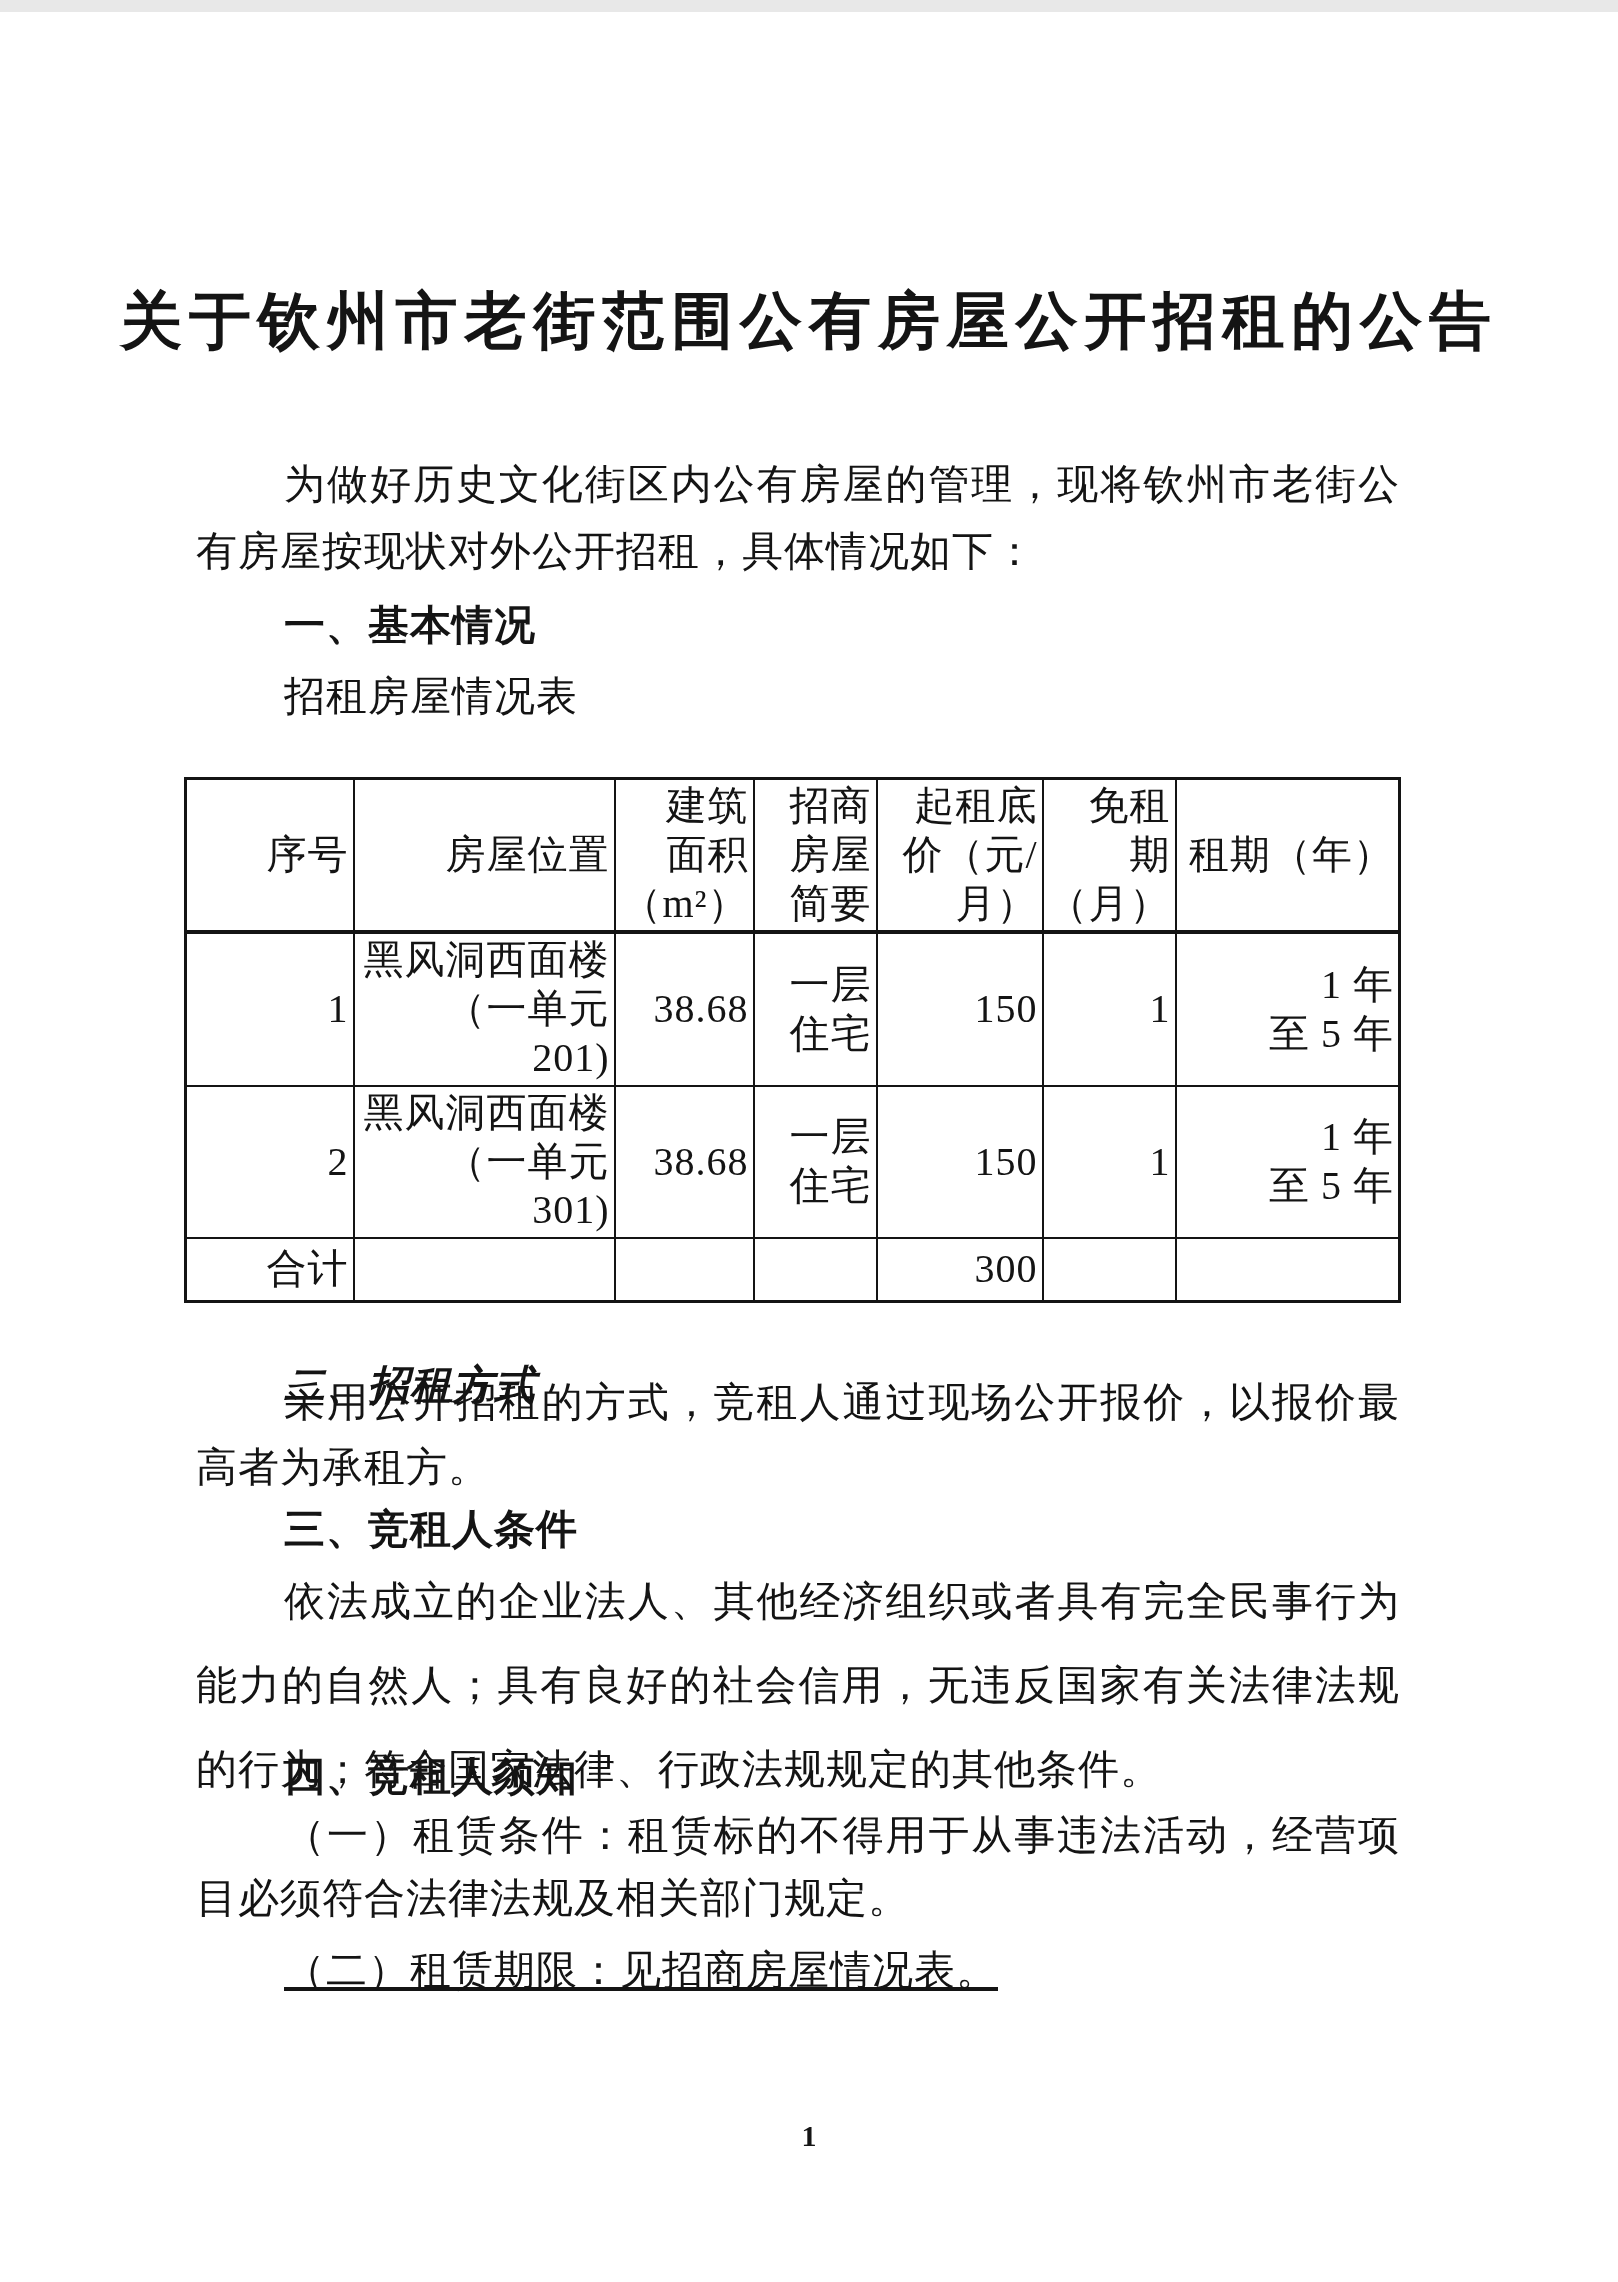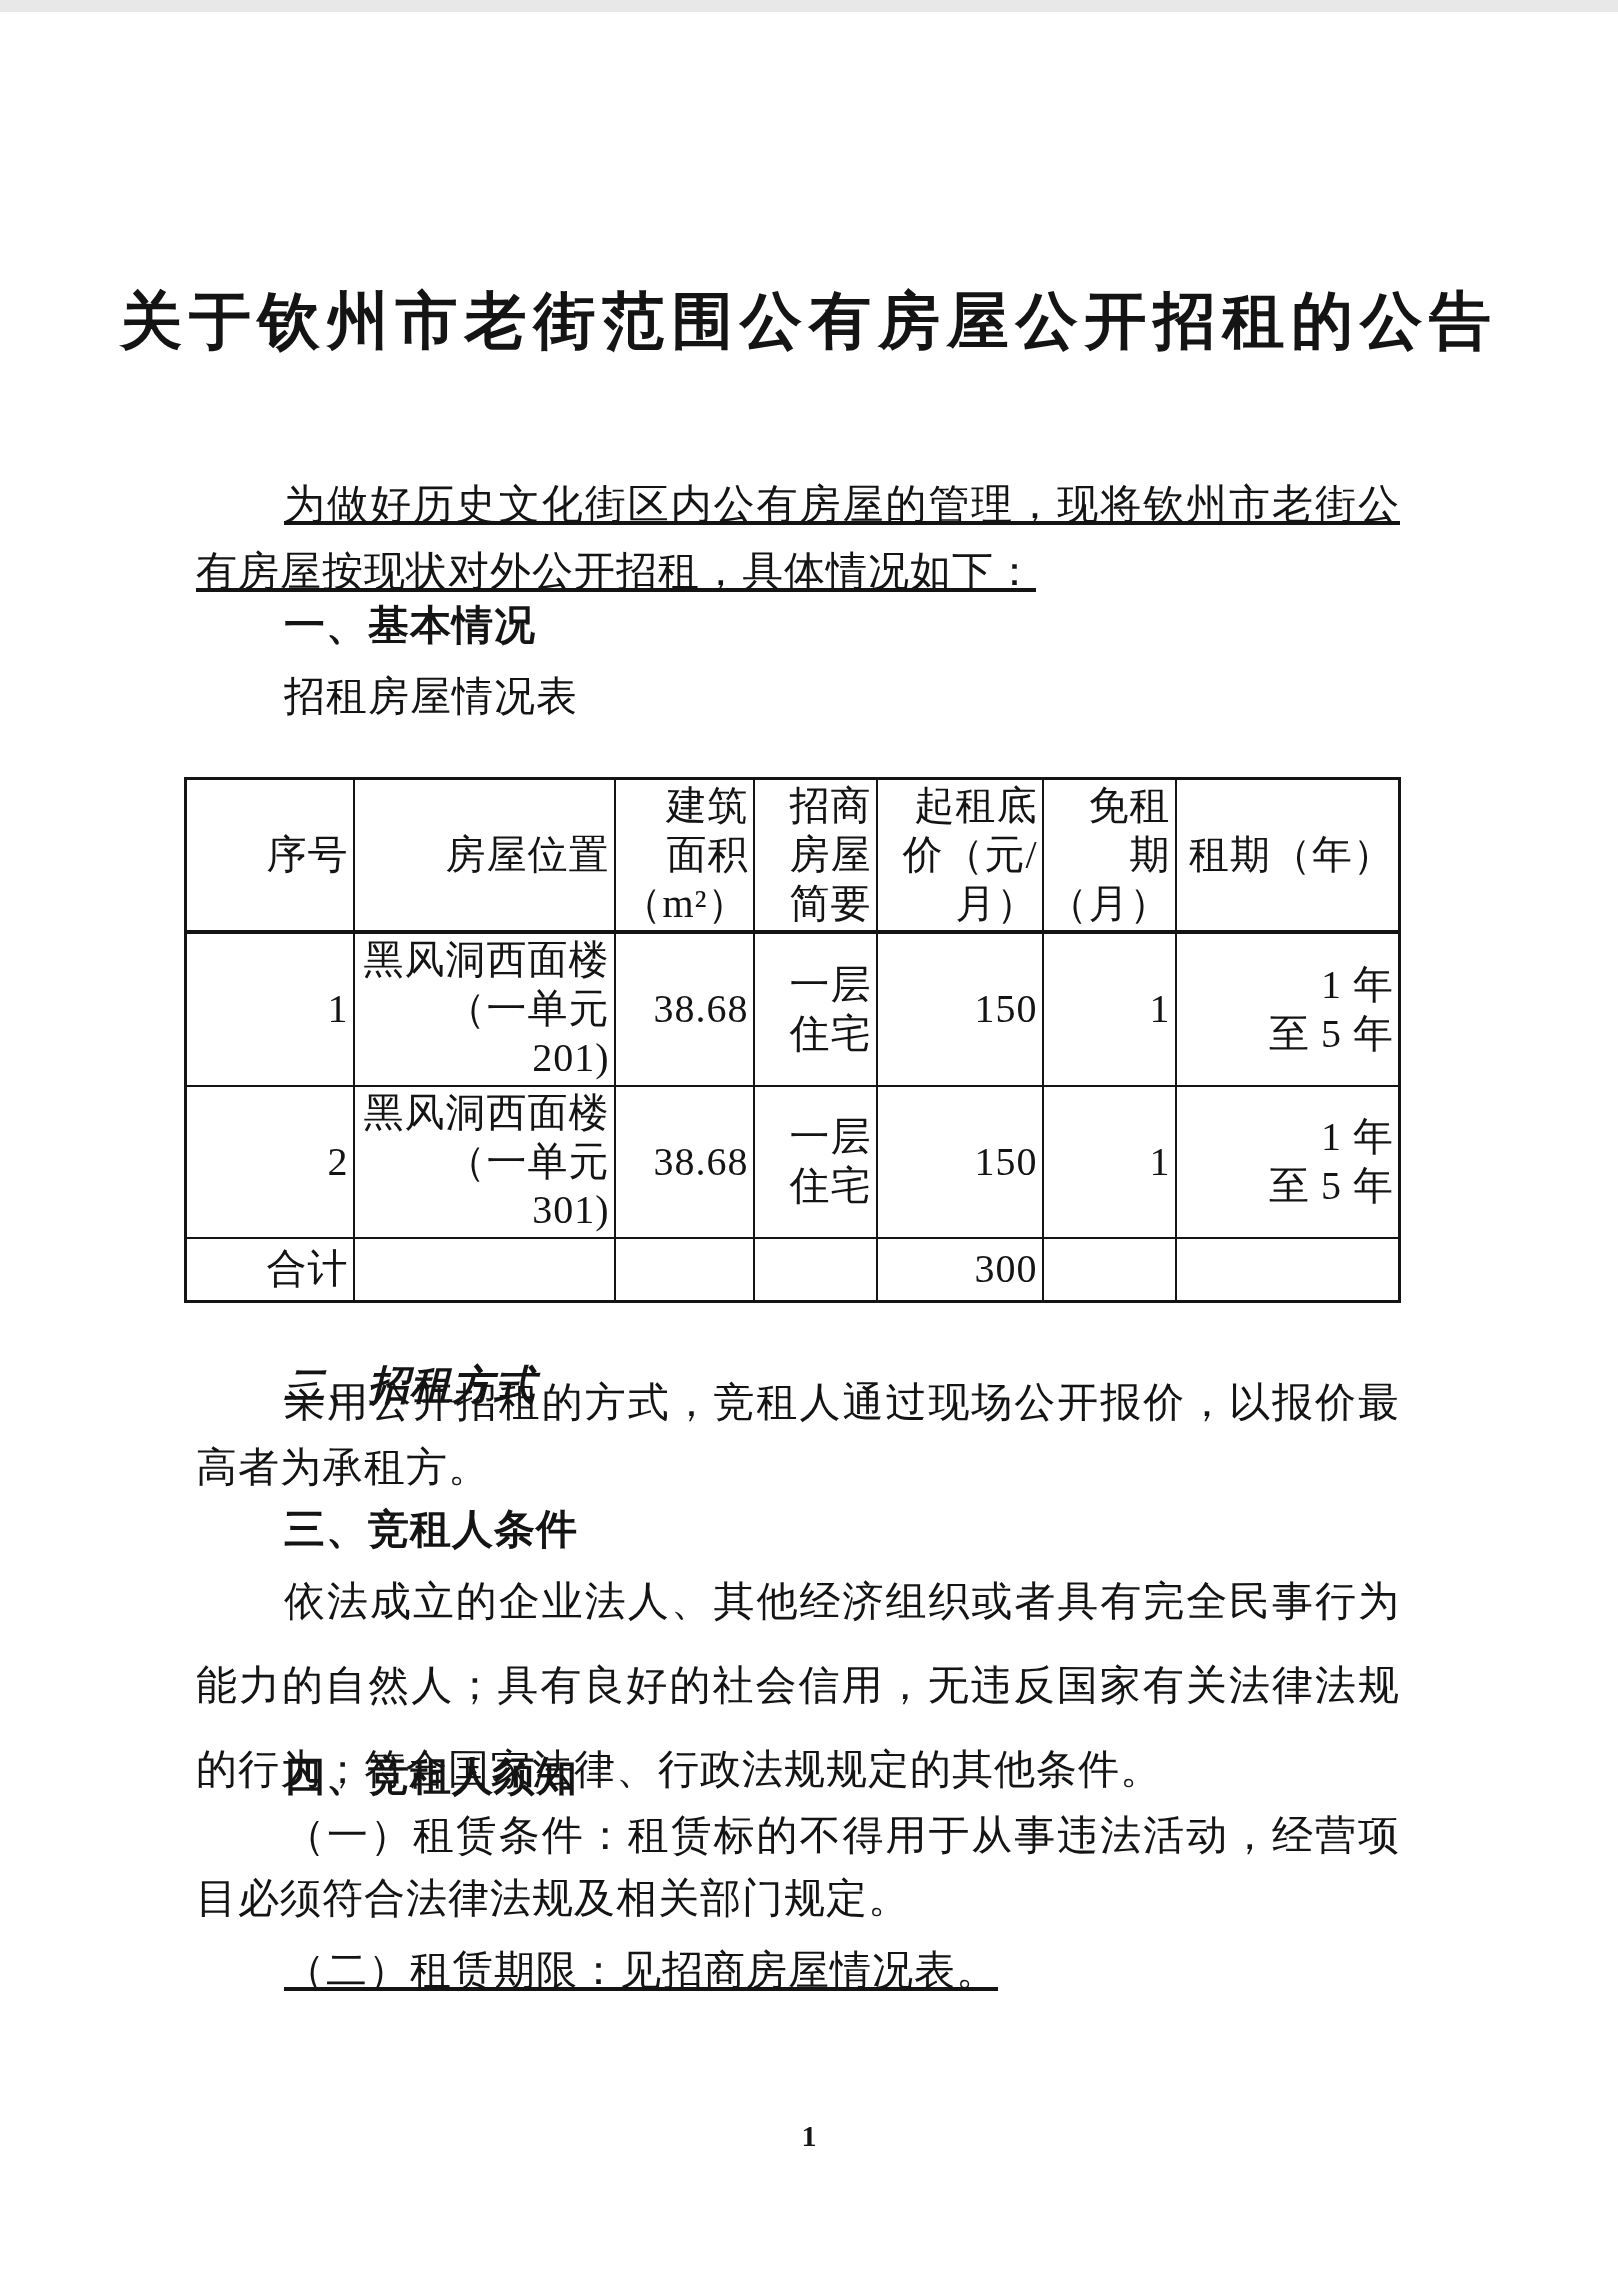--- a/index.html
+++ b/index.html
@@ -29,21 +29,21 @@
     position: absolute;
     left: 196px;
     width: 1204px;
     font-size: 41px;
     letter-spacing: 1px;
     line-height: 67px;
     text-align: justify;
   }
   .indent { text-indent: 88px; }
   .heading { font-weight: bold; }
-  .intro   { top: 459px; text-decoration: underline; }
+  .intro   { top: 439px; }
   .h1      { top: 580px; }
   .caption { top: 651px; }
   .h2      { top: 1340px; font-style: italic; }
   .p2      { top: 1358px; line-height: 65px; }
   .h3      { top: 1484px; }
   .p3      { top: 1547px; line-height: 84px; }
   .h4      { top: 1731px; }
   .p4      { top: 1792px; line-height: 63px; }
   .p5      { top: 1927px; line-height: 63px; text-decoration: underline; }
   table.rent {

